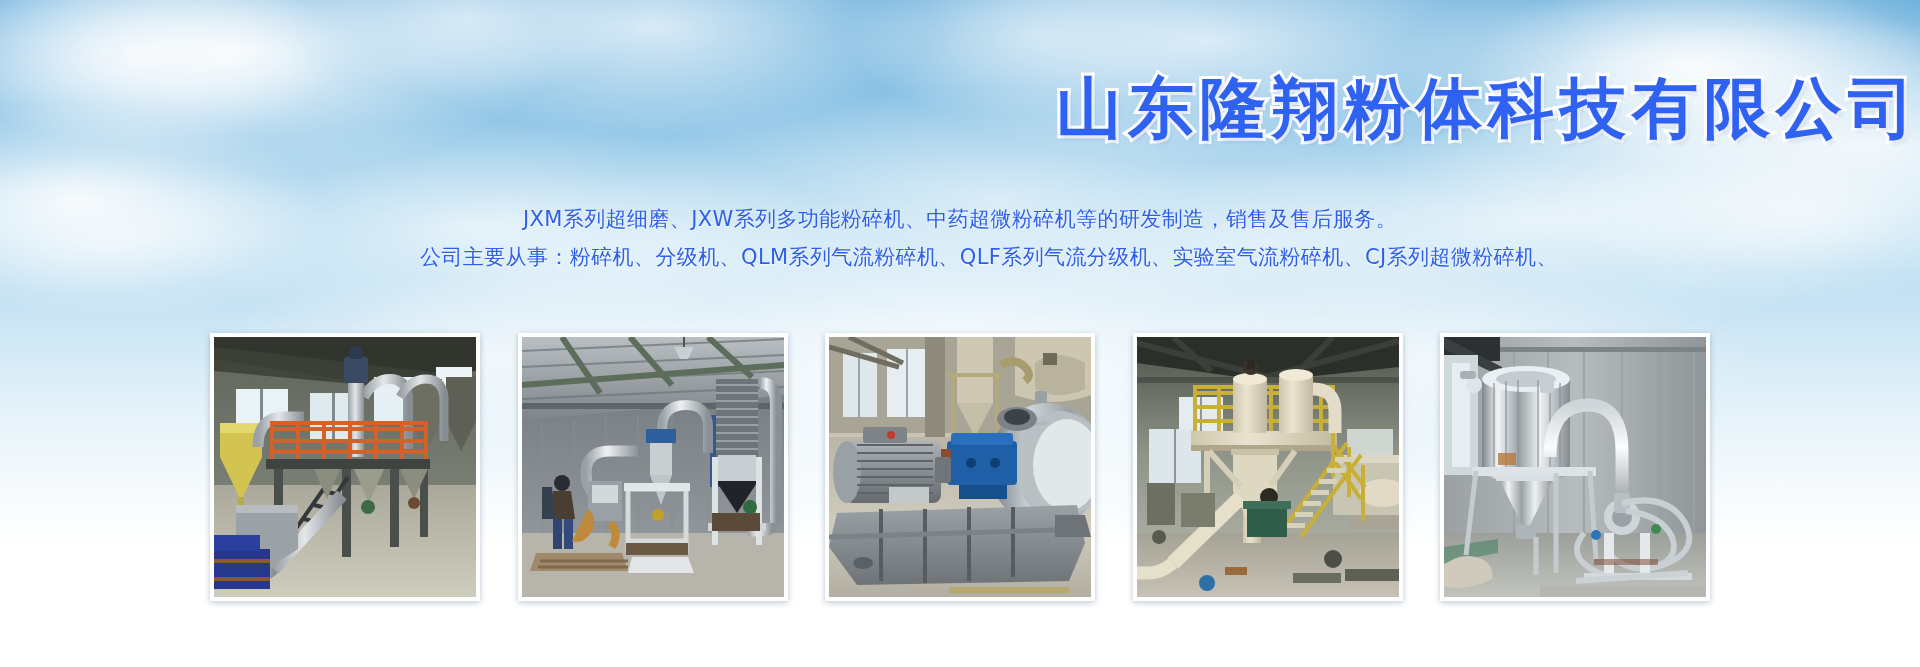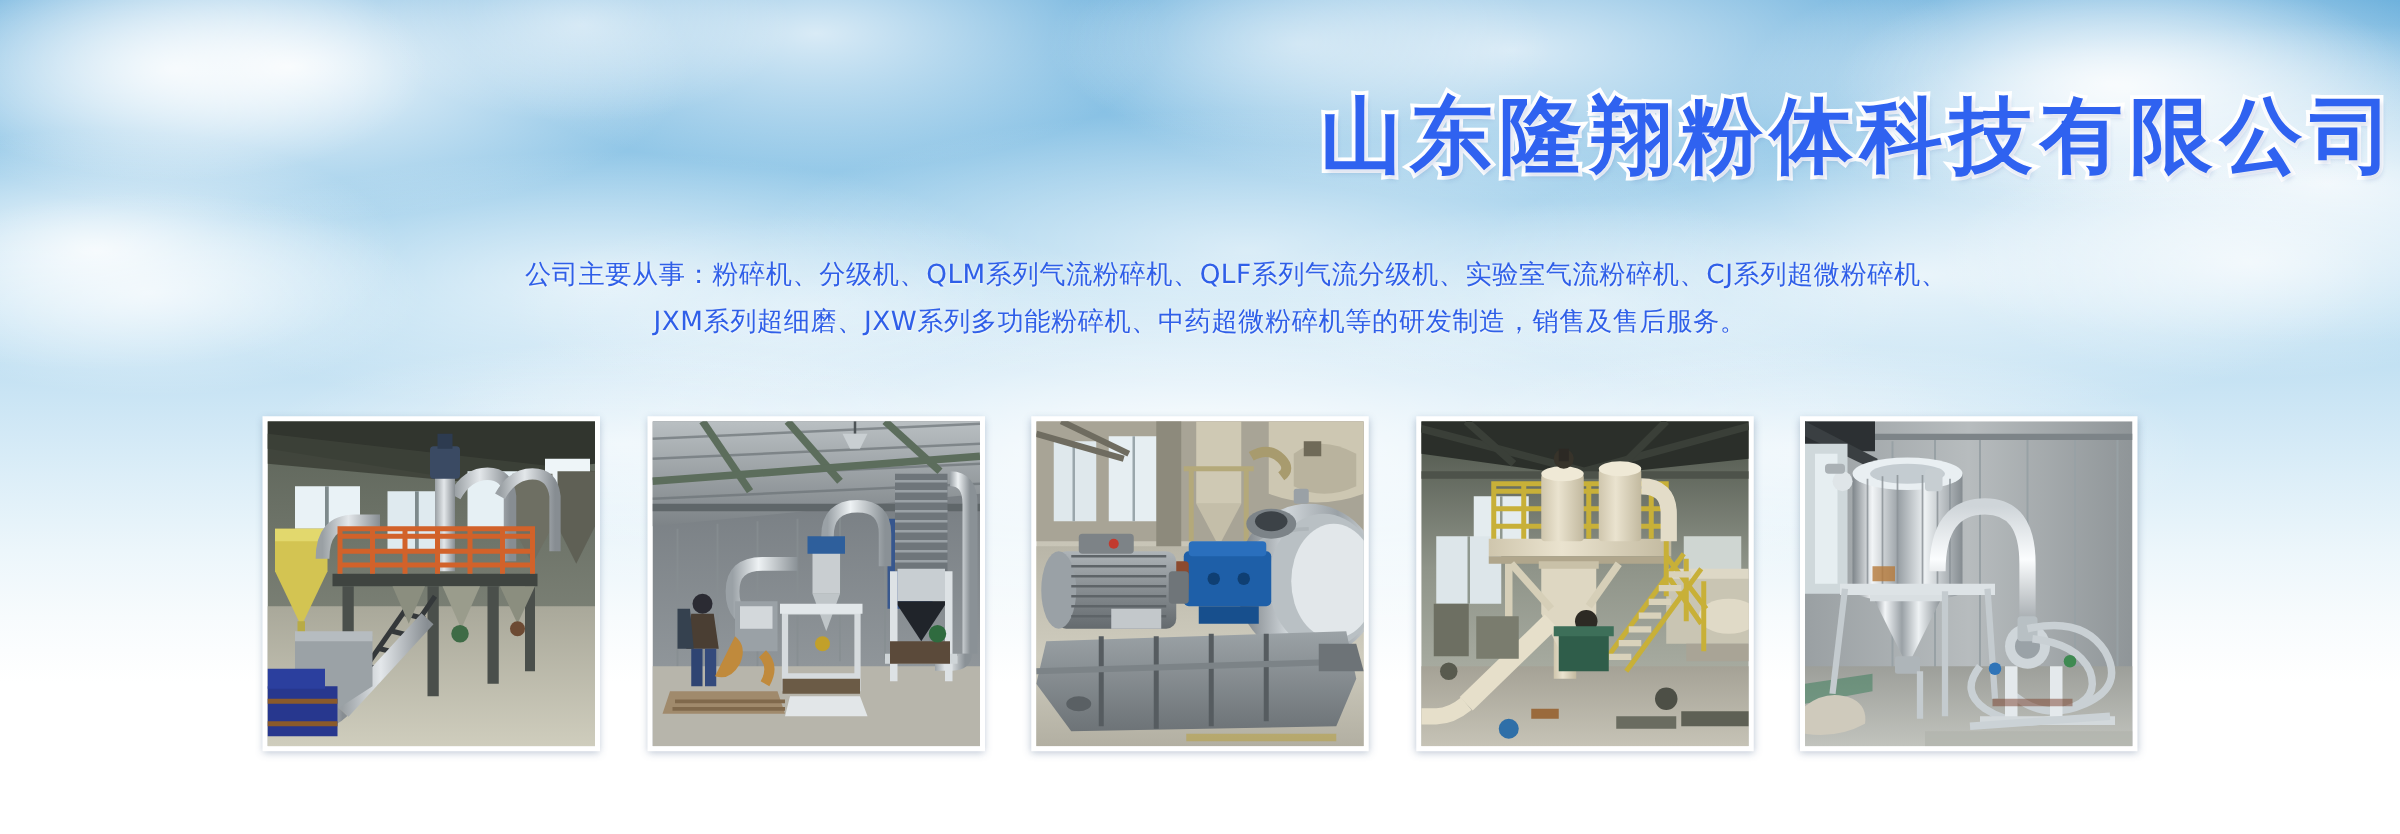--- a/index.html
+++ b/index.html
@@ -121,22 +121,22 @@
   <div class="cloud" style="left:-160px; top:130px;  width:560px; height:210px; opacity:.70;"></div>
   <div class="cloud" style="left:330px;  top:150px;  width:640px; height:190px; opacity:.38;"></div>
   <div class="cloud" style="left:930px;  top:140px;  width:680px; height:200px; opacity:.42;"></div>
   <div class="cloud" style="left:1480px; top:90px;   width:640px; height:240px; opacity:.72;"></div>
   <div class="cloud" style="left:120px;  top:250px;  width:760px; height:210px; opacity:.60;"></div>
   <div class="cloud" style="left:1050px; top:250px;  width:800px; height:220px; opacity:.62;"></div>
 
   <div id="title">山东隆翔粉体科技有限公司</div>
 
   <div id="subtitle">
+    <span class="ln">JXM系列超细磨、JXW系列多功能粉碎机、中药超微粉碎机等的研发制造，销售及售后服务。</span>
     <span class="ln">公司主要从事：粉碎机、分级机、QLM系列气流粉碎机、QLF系列气流分级机、实验室气流粉碎机、CJ系列超微粉碎机、</span>
-    <span class="ln">JXM系列超细磨、JXW系列多功能粉碎机、中药超微粉碎机等的研发制造，销售及售后服务。</span>
   </div>
 
   <div id="gallery">
 
     <div class="thumb">
       <svg viewBox="0 0 262 260">
         <defs>
           <linearGradient id="g1wall" x1="0" y1="0" x2="0" y2="1">
             <stop offset="0" stop-color="#5d6459"></stop>
               <stop offset="1" stop-color="#8e9287"></stop>

